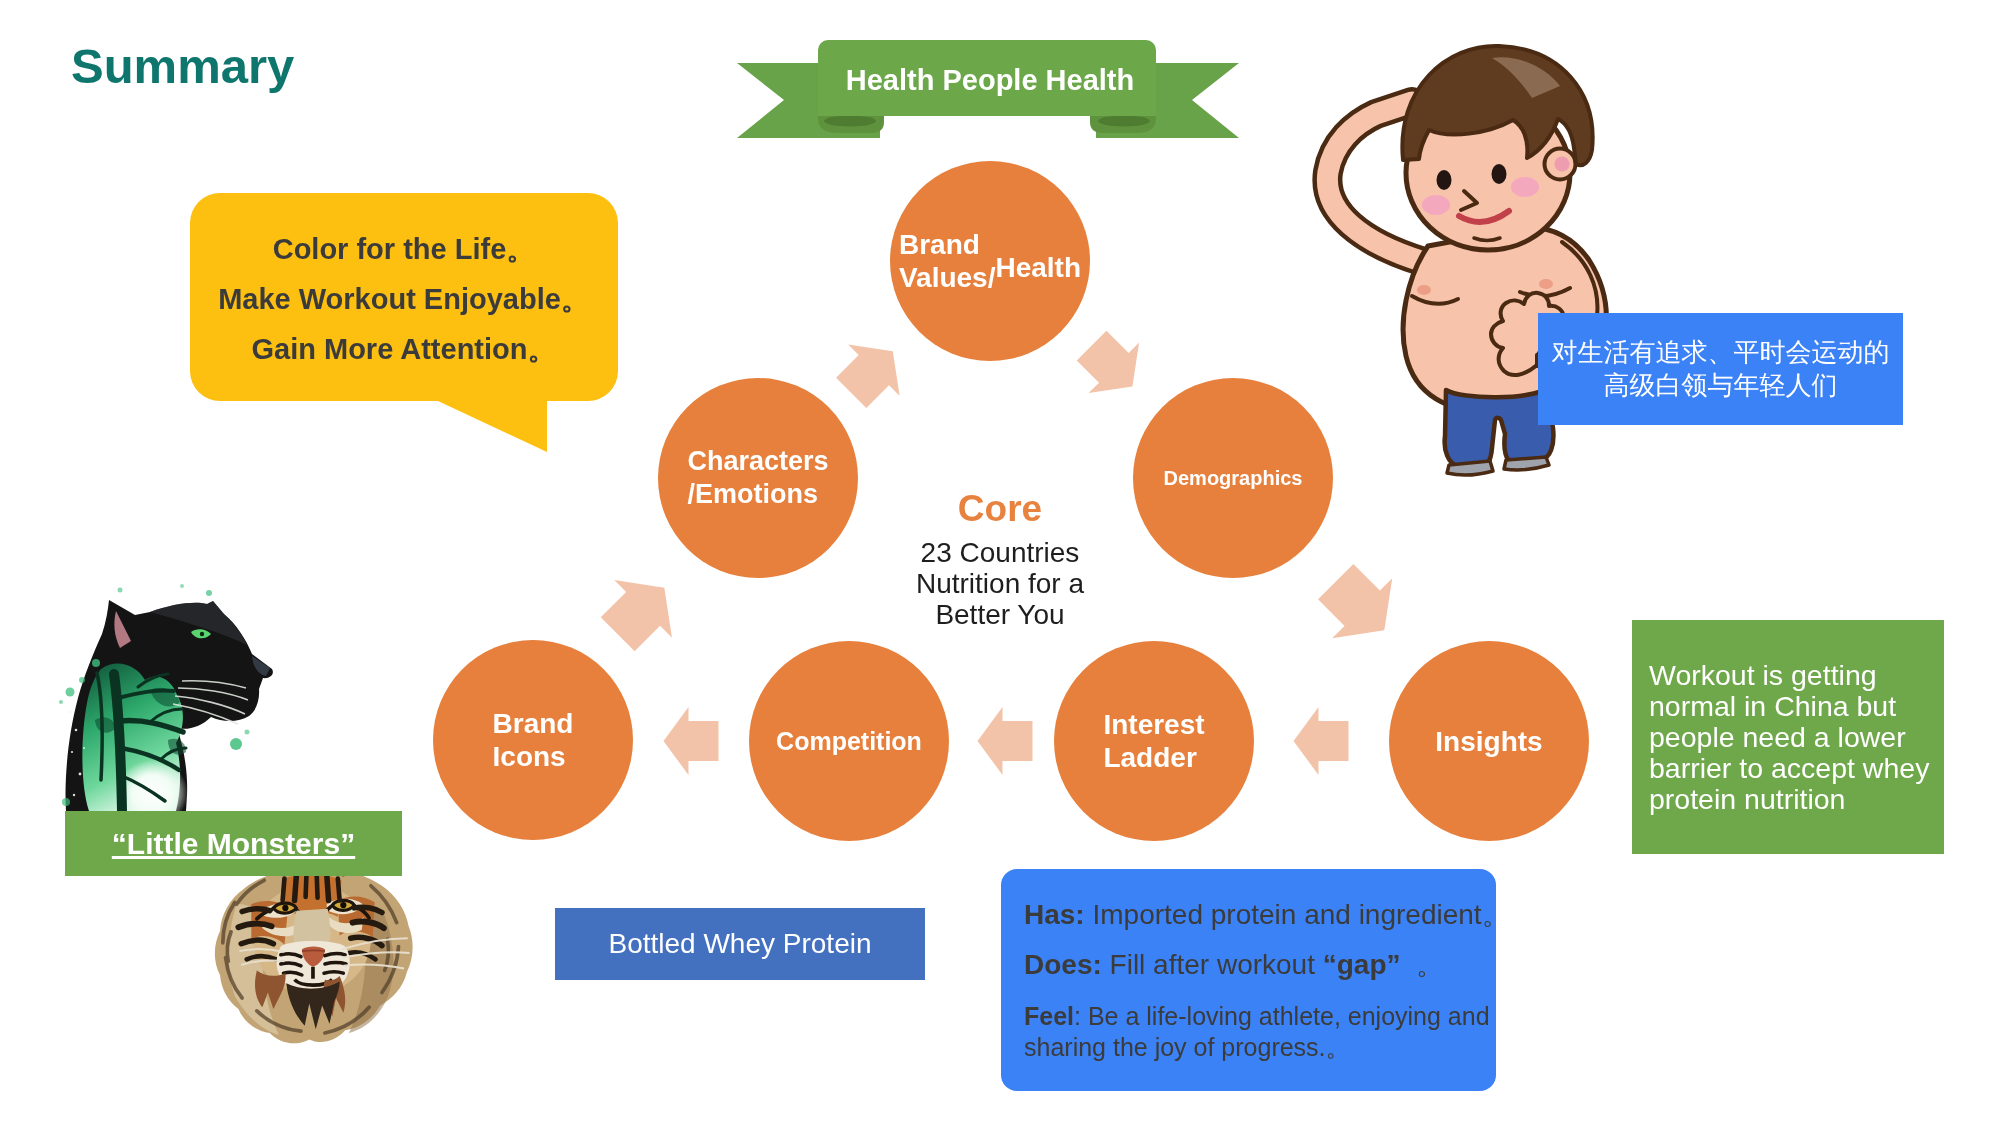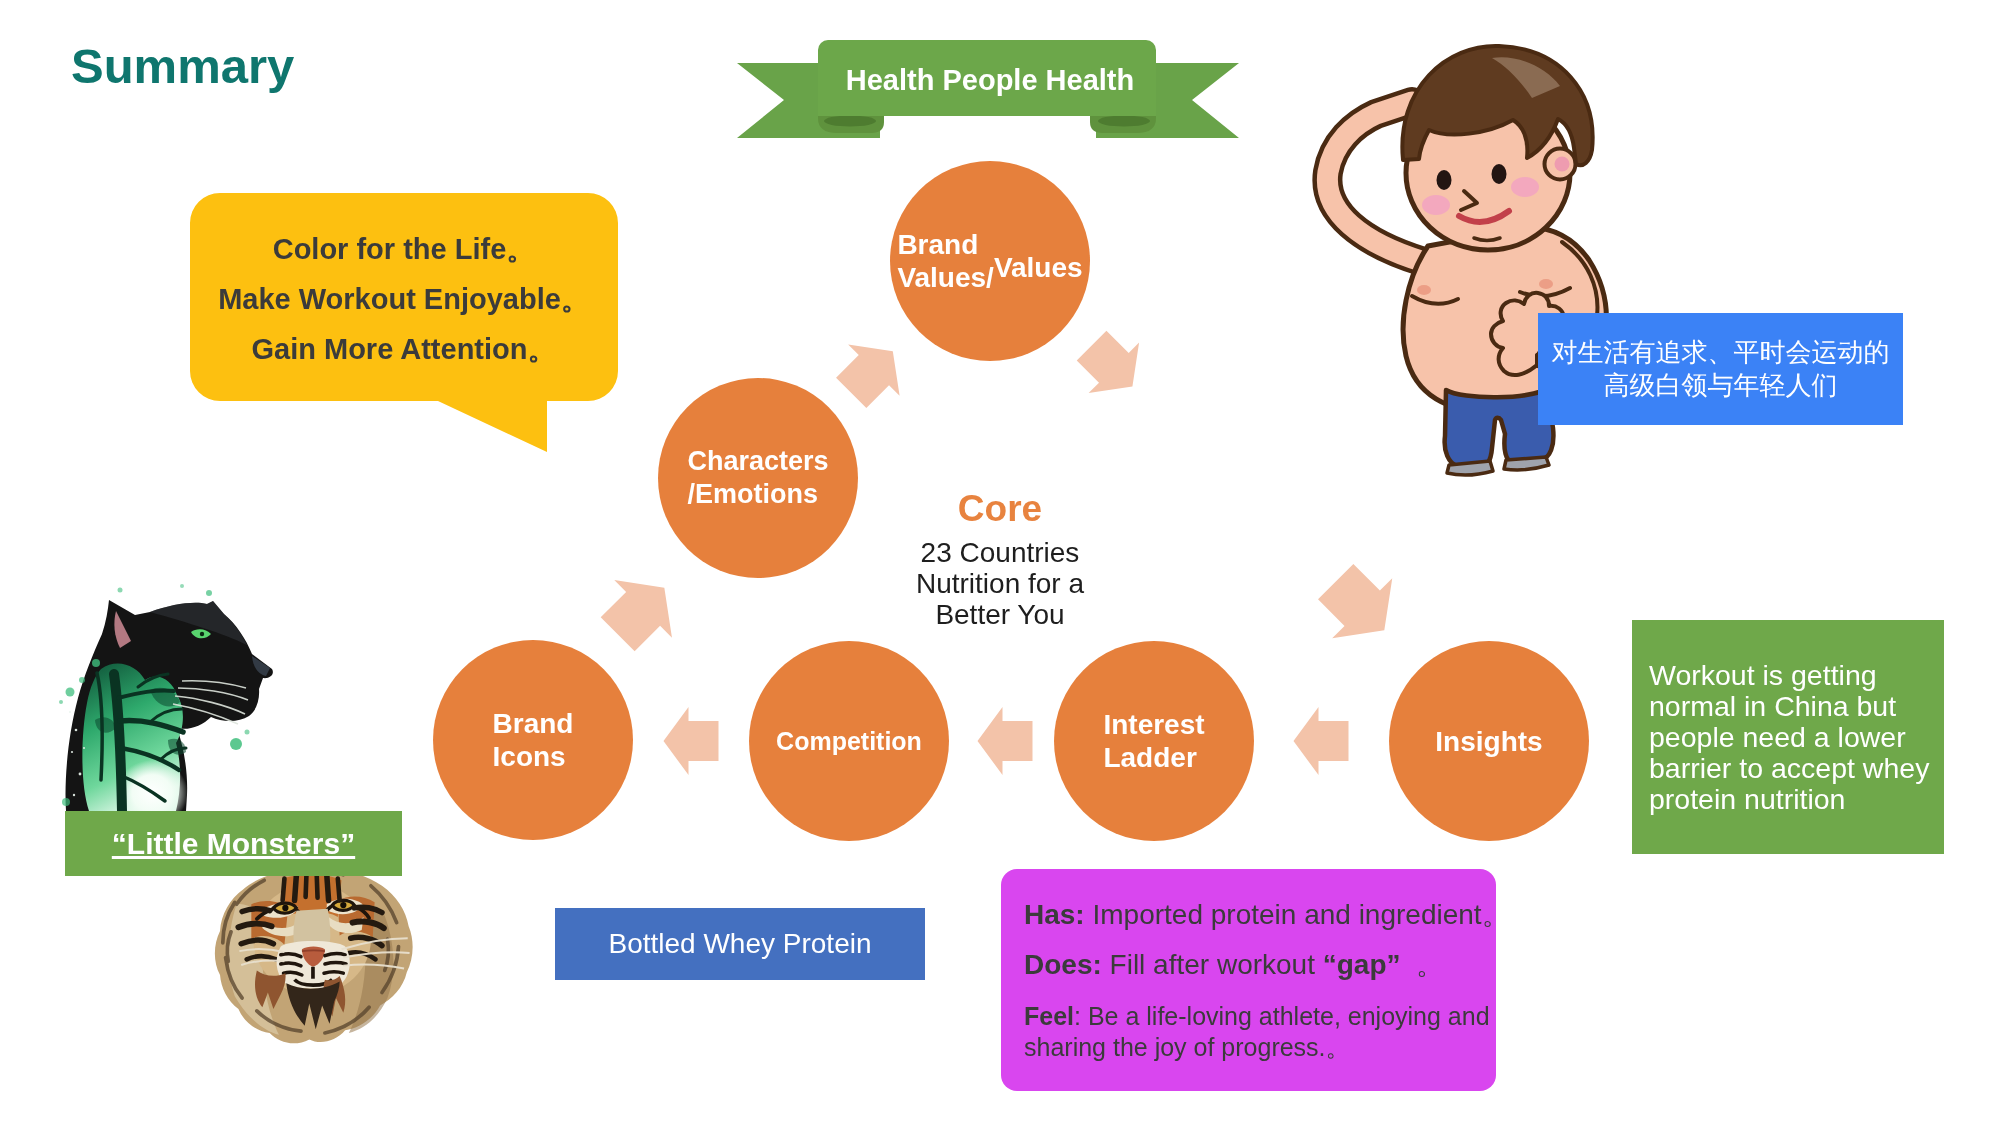--- a/index.html
+++ b/index.html
@@ -275,25 +275,28 @@
 </svg>
 
 <div class="abs" style="left:71px;top:38px;font-size:49px;font-weight:bold;color:#0f766e;letter-spacing:0px;">Summary</div>
 
 <div class="abs" style="left:190px;top:224px;width:428px;text-align:center;font-size:29px;font-weight:bold;color:#3B3B3B;line-height:50px;">
 Color for the Life。<br>Make Workout Enjoyable。<br>Gain More Attention。
 </div>
 
 <div class="circle" style="left:890px;top:161px;font-size:28px;">
   <div>Brand<br>Values/</div>
-  <div style="margin-top:12px;">Values</div>
+  <div style="margin-top:12px;">Health</div>
 </div>
 <div class="circle" style="left:658px;top:378px;">
   <div>Characters<br>/Emotions</div>
 </div>
+<div class="circle" style="left:1133px;top:378px;font-size:20px;">
+  <div>Demographics</div>
+</div>
 <div class="circle" style="left:433px;top:640px;font-size:28px;">
   <div>Brand<br>Icons</div>
 </div>
 <div class="circle" style="left:749px;top:641px;font-size:25px;">
   <div>Competition</div>
 </div>
 <div class="circle" style="left:1054px;top:641px;font-size:28px;">
   <div>Interest<br>Ladder</div>
 </div>
 <div class="circle" style="left:1389px;top:641px;font-size:28px;">
@@ -308,19 +311,19 @@
 </div>
 
 <div class="abs" style="left:1632px;top:620px;width:312px;height:234px;background:#6FA84A;color:#fff;">
   <div style="position:absolute;left:17px;top:50%;transform:translateY(-50%);font-size:28.5px;line-height:31px;white-space:nowrap;">Workout is getting<br>normal in China but<br>people need a lower<br>barrier to accept whey<br>protein nutrition</div>
 </div>
 
 <div class="box" style="left:65px;top:811px;width:337px;height:65px;background:#6FA84A;font-size:30px;font-weight:bold;text-decoration:underline;">“Little Monsters”</div>
 
 <div class="box" style="left:555px;top:908px;width:370px;height:72px;background:#4470C0;font-size:28px;">Bottled Whey Protein</div>
 
-<div class="abs" style="left:1001px;top:869px;width:495px;height:222px;background:#d946ef;border-radius:16px;color:#3B3B3B;font-size:28px;">
+<div class="abs" style="left:1001px;top:869px;width:495px;height:222px;background:#3b82f6;border-radius:16px;color:#3B3B3B;font-size:28px;">
   <div style="position:absolute;left:23px;top:30px;line-height:31px;font-size:28px;white-space:nowrap;"><b>Has:</b> Imported protein and ingredient。</div>
   <div style="position:absolute;left:23px;top:80px;line-height:31px;font-size:28px;white-space:nowrap;"><b>Does:</b> Fill after workout <b>“gap”</b> &nbsp;。</div>
   <div style="position:absolute;left:23px;top:132px;line-height:31px;font-size:25px;white-space:nowrap;"><b>Feel</b>: Be a life-loving athlete, enjoying and<br>sharing the joy of progress.。</div>
 </div>
 
 </div>
 
 </body></html>

